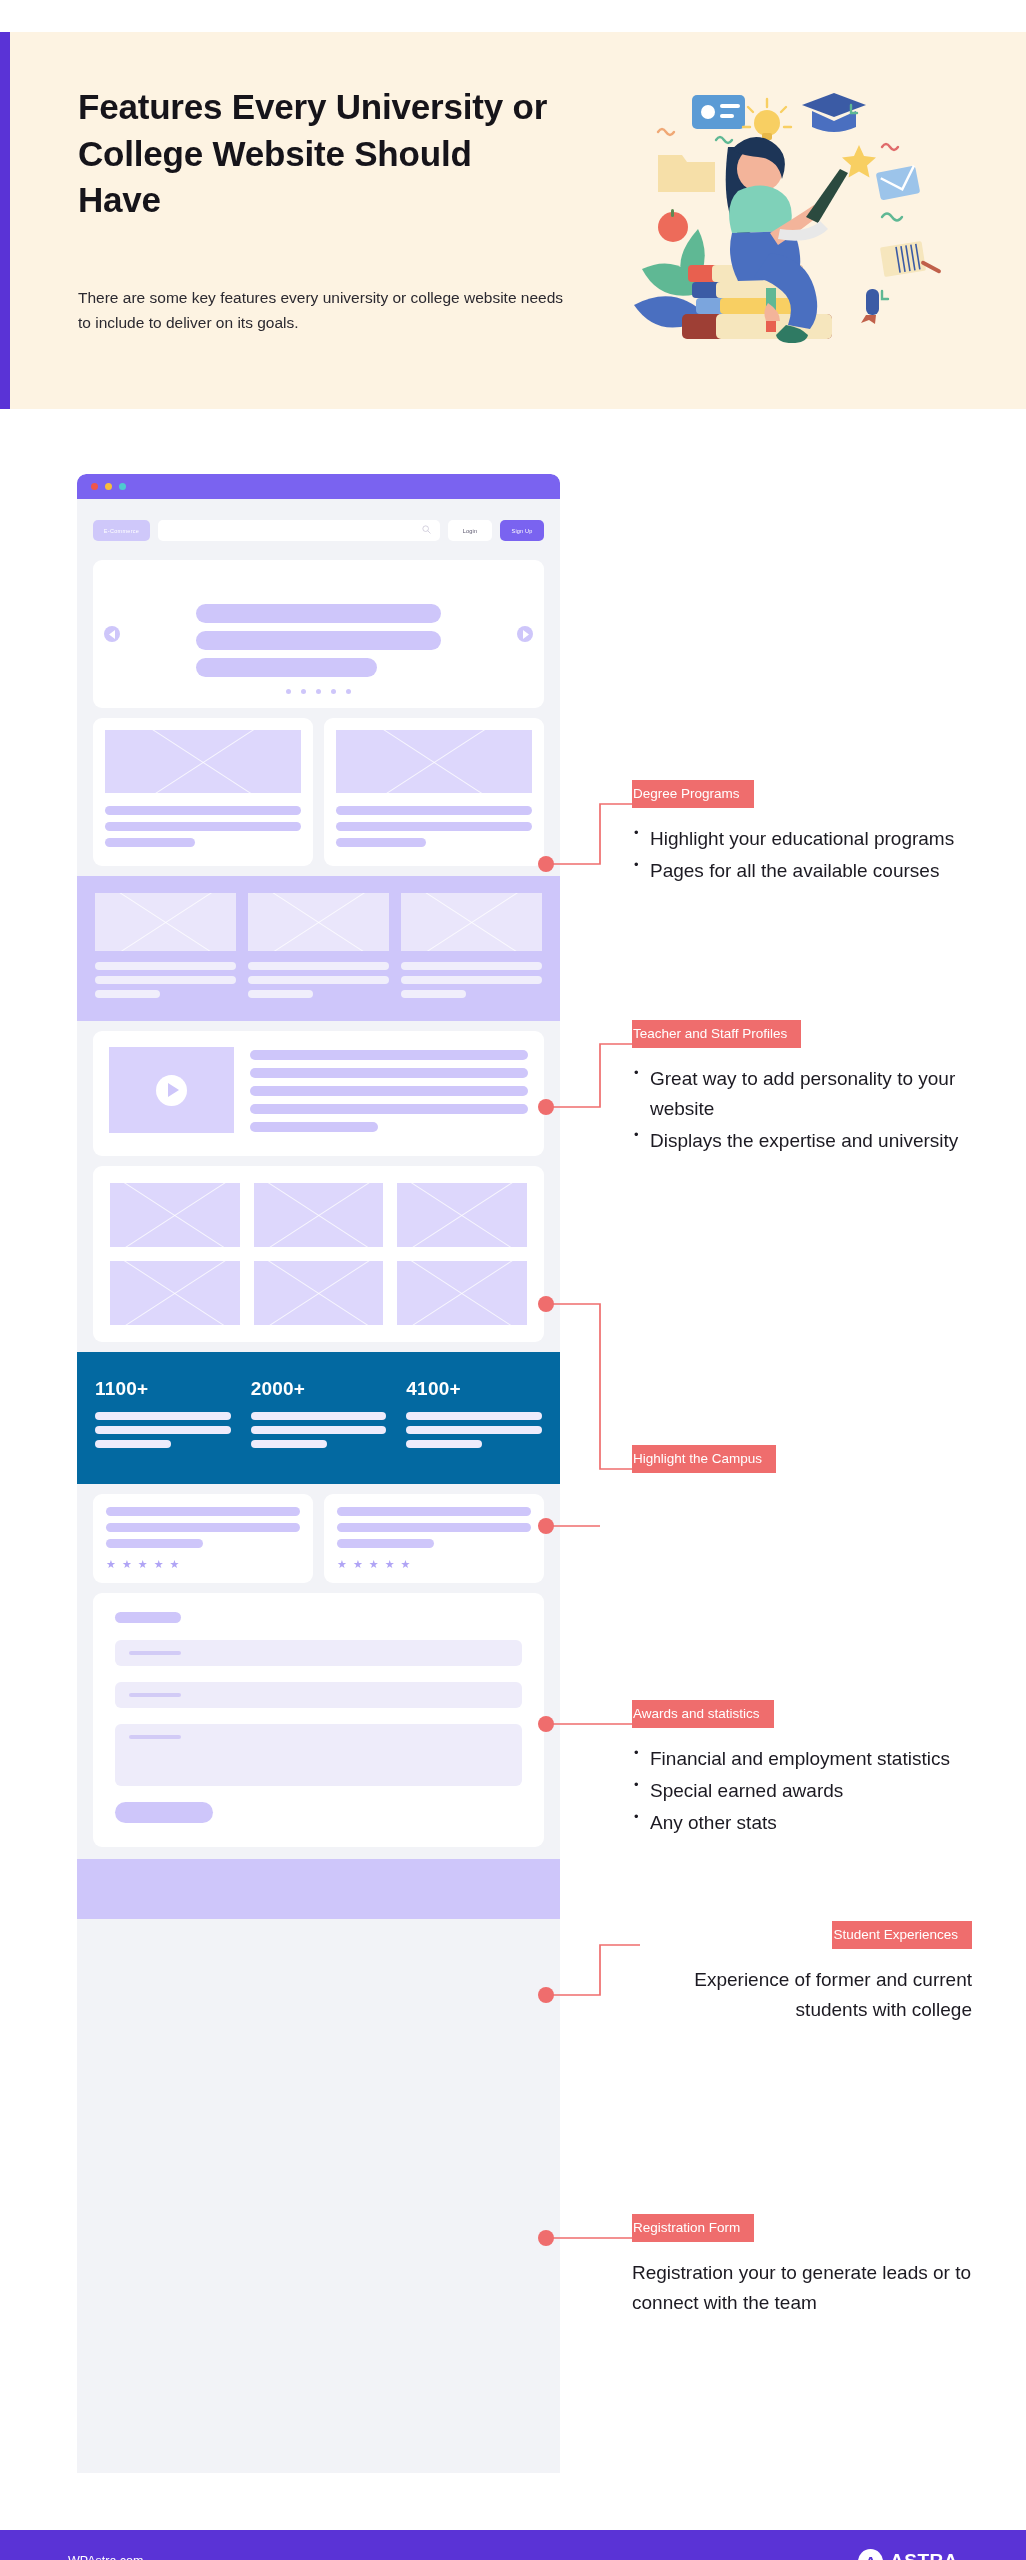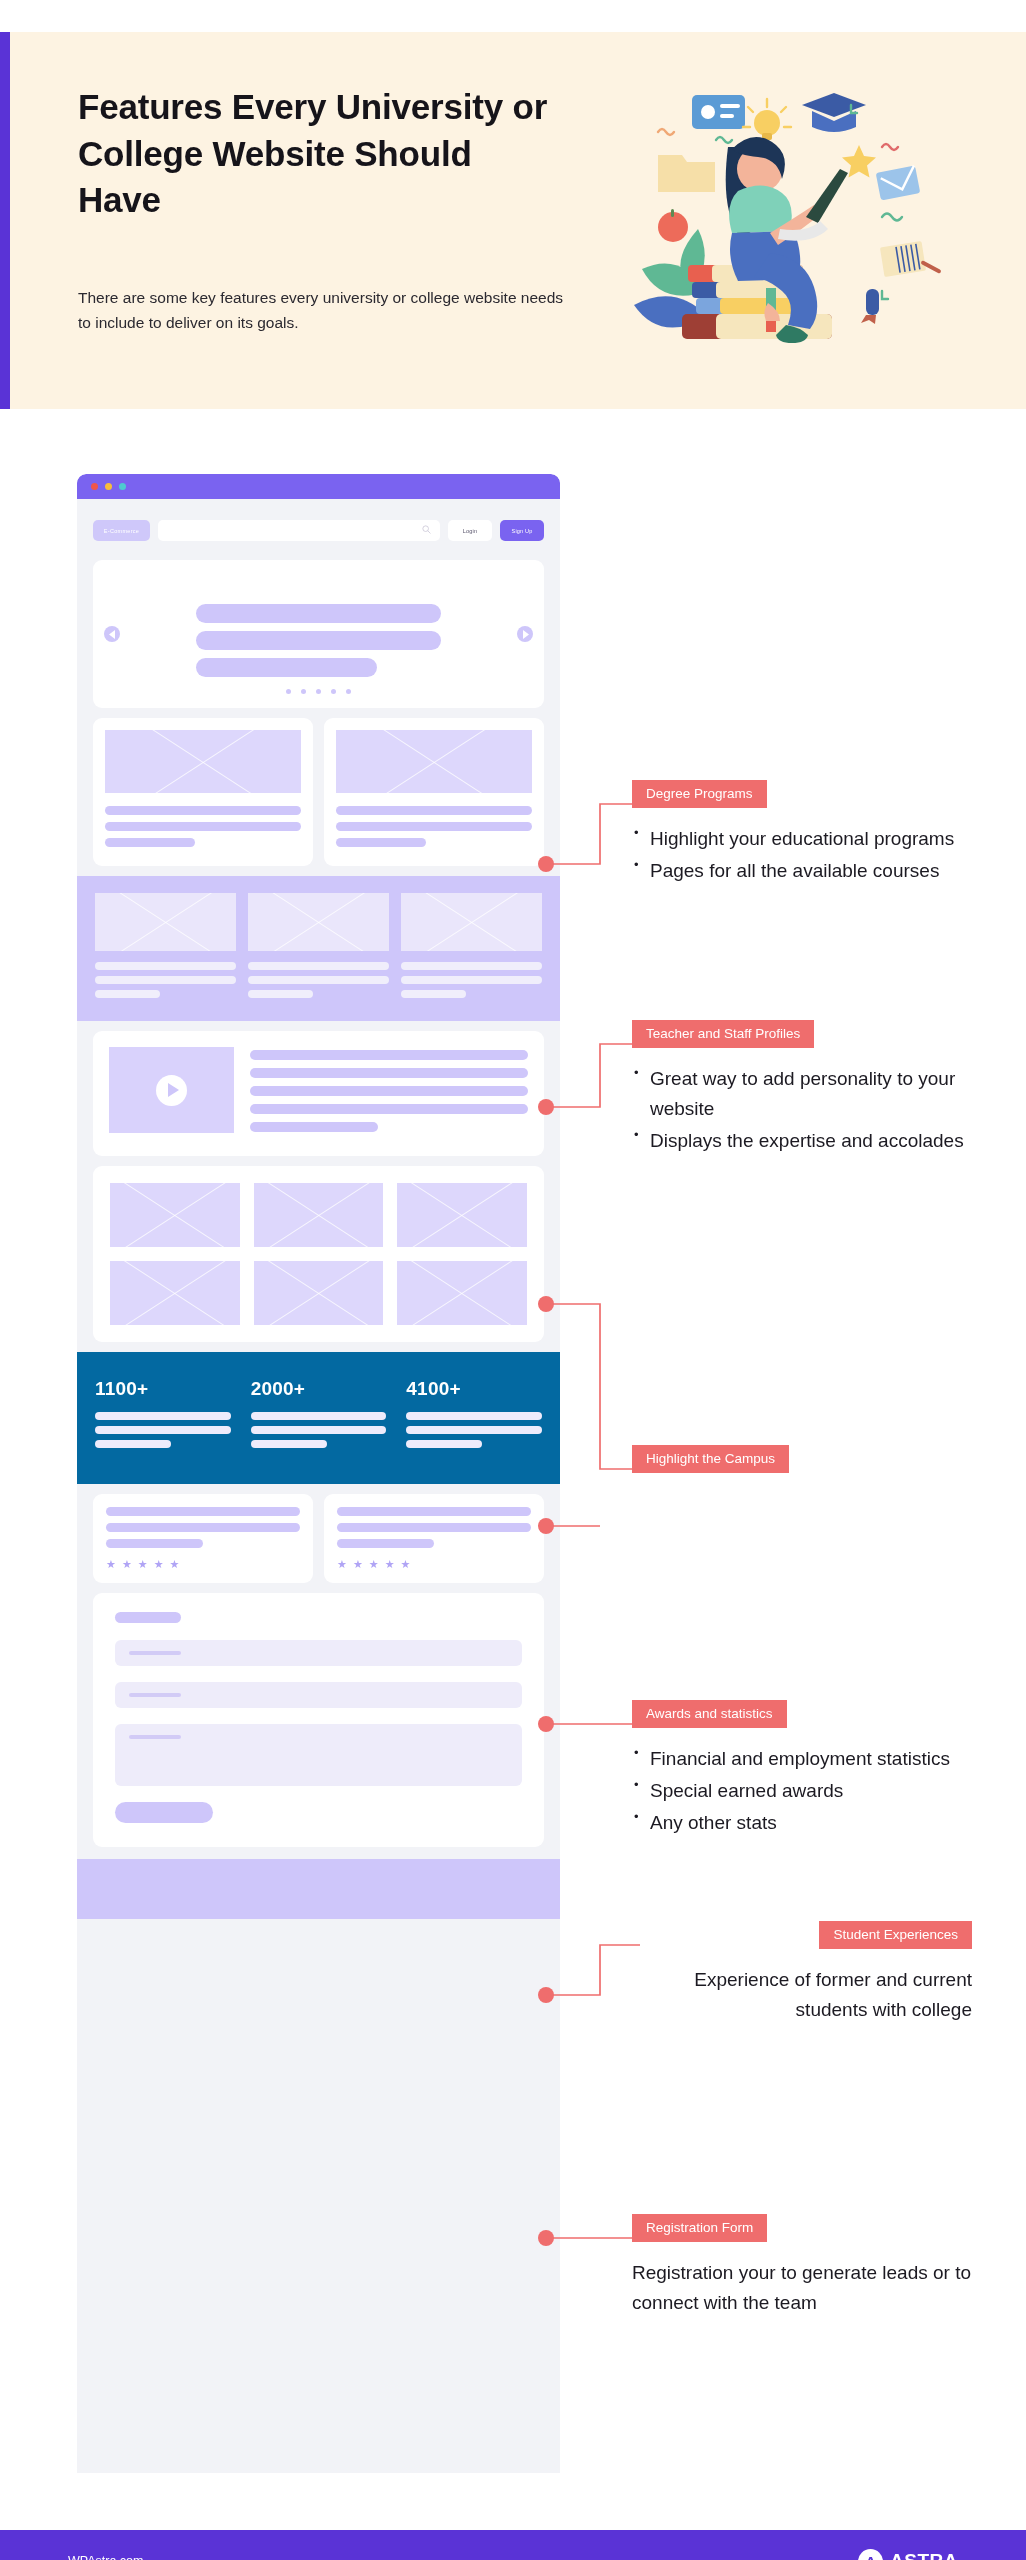--- a/index.html
+++ b/index.html
@@ -149,21 +149,21 @@
   .field { background: #eeecfa; border-radius: 6px; padding: 11px 14px; margin-bottom: 16px; }
   .field .inner { width: 52px; height: 4px; background: #d2cbf6; border-radius: 20px; }
   .field.tall { height: 62px; }
   .submit-btn { width: 98px; height: 21px; background: #cec6fa; border-radius: 20px; }
   .band-bottom { background: #cec6fa; height: 60px; margin-top: 12px; }
 
   
   .callout { position: absolute; }
   .tag {
     display: inline-block; background: #ef6d6d; color: #ffffff;
-    font-size: 13.5px; padding: 6px 14px 7px 14px; white-space: nowrap;
+    font-size: 13.5px; padding: 6px 14px 7px 1px; white-space: nowrap;
   }
   .callout-body { font-size: 19px; color: #1c1a22; line-height: 1.58; margin-top: 16px; }
   .callout-body ul { list-style: none; }
   .callout-body li { position: relative; padding-left: 18px; margin-bottom: 2px; }
   .callout-body li::before { content: '\2022'; position: absolute; left: 2px; top: -1px;
     color: #1c1a22; font-size: 13px; }
   .callout-body p { padding-left: 0; }
 
   
   .connectors { position: absolute; left: 0; top: 0; width: 1026px; height: 2560px;
@@ -500,21 +500,21 @@
         <li>Pages for all the available courses</li>
       </ul>
     </div>
   </div>
 
   <div class="callout" style="left:632px; top:988px; width:340px;">
     <span class="tag">Teacher and Staff Profiles</span>
     <div class="callout-body">
       <ul>
         <li>Great way to add personality to your website</li>
-        <li>Displays the expertise and accolades</li>
+        <li>Displays the expertise and university</li>
       </ul>
     </div>
   </div>
 
   <div class="callout" style="left:632px; top:1413px; width:340px;">
     <span class="tag">Highlight the Campus</span>
   </div>
 
   <div class="callout" style="left:632px; top:1668px; width:340px;">
     <span class="tag">Awards and statistics</span>

